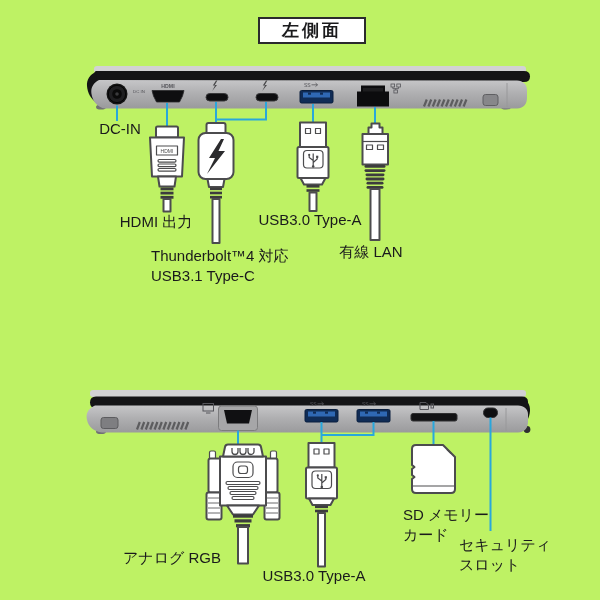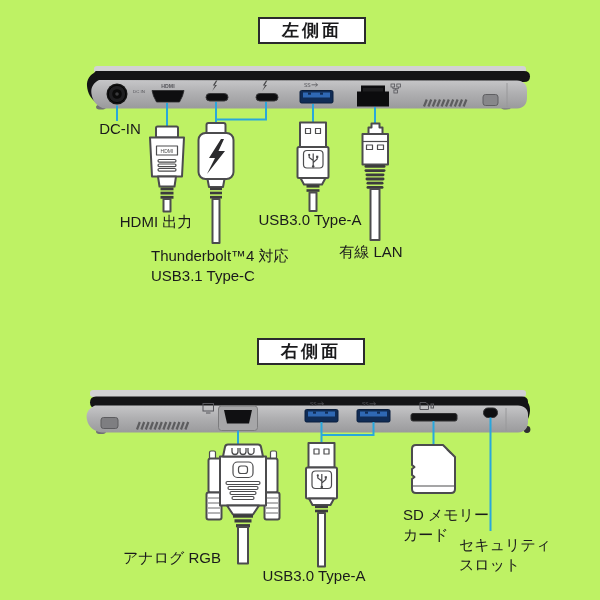--- a/index.html
+++ b/index.html
@@ -19,21 +19,20 @@
   .thin{stroke:#4c4c4e;stroke-width:1.2;fill:#fff;stroke-linejoin:round;}
   .rib{fill:#3c3c3e;}
   .callout{stroke:#29a7dc;stroke-width:2;fill:none;}
 </style>
 </head>
 <body>
 
 <div id="page">
 
   <div id="title-left" class="title-box">左側面</div>
-  <div id="title-right" class="title-box">右側面</div>
 
   <svg id="svg-top" width="600" height="300" viewBox="0 0 600 300">
     <defs>
       <linearGradient id="bodyGradA" x1="0" y1="0" x2="0" y2="1">
         <stop offset="0" stop-color="#c6c6c8"></stop>
           <stop offset="0.45" stop-color="#b0b0b2"></stop>
         <stop offset="1" stop-color="#9a9a9c"></stop>
       </linearGradient>
     </defs>
 

